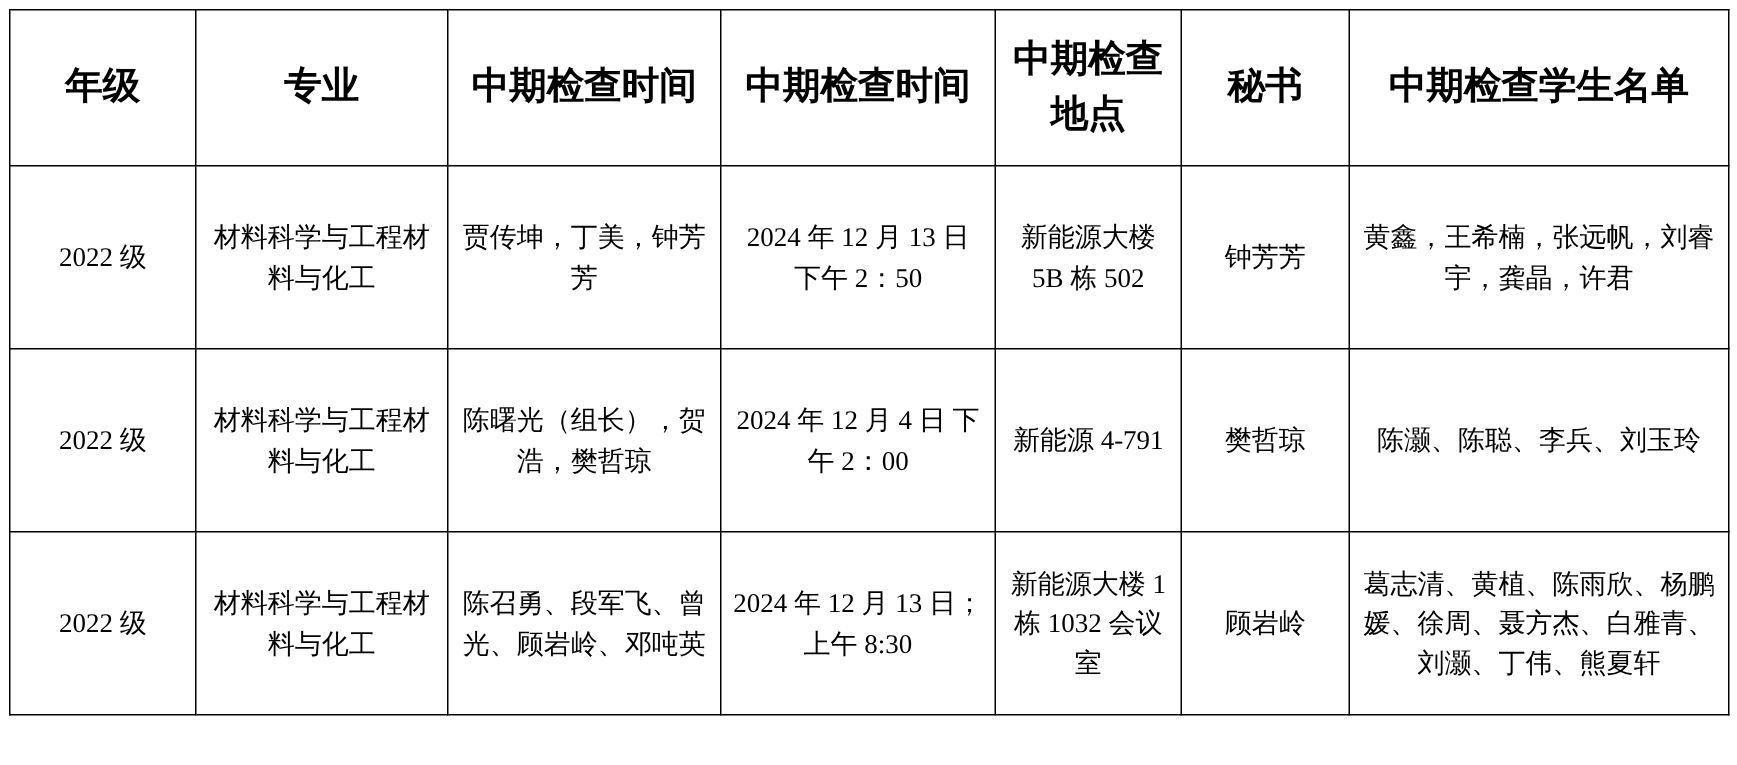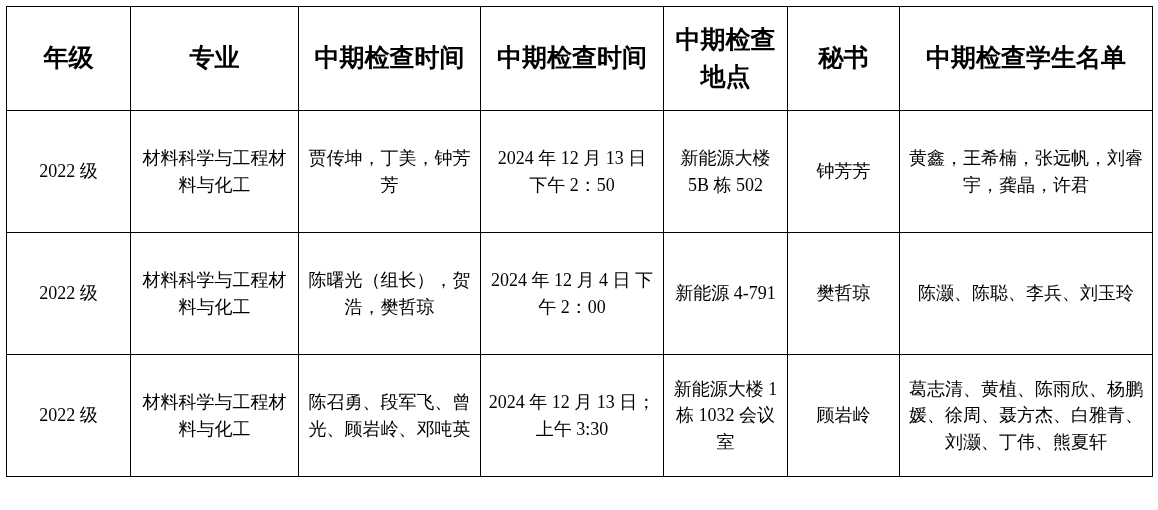--- a/index.html
+++ b/index.html
@@ -97,20 +97,20 @@
         <td>陈曙光（组长），贺浩，樊哲琼</td>
         <td>2024 年 12 月 4 日 下午 2：00</td>
         <td>新能源 4-791</td>
         <td>樊哲琼</td>
         <td>陈灏、陈聪、李兵、刘玉玲</td>
       </tr>
       <tr>
         <td>2022 级</td>
         <td>材料科学与工程材料与化工</td>
         <td>陈召勇、段军飞、曾光、顾岩岭、邓吨英</td>
-        <td>2024 年 12 月 13 日；上午 3:30</td>
+        <td>2024 年 12 月 13 日；上午 8:30</td>
         <td>新能源大楼 1 栋 1032 会议室</td>
         <td>顾岩岭</td>
         <td>葛志清、黄植、陈雨欣、杨鹏媛、徐周、聂方杰、白雅青、刘灏、丁伟、熊夏轩</td>
       </tr>
     </tbody>
   </table>
 </div>
 
 </body></html>

